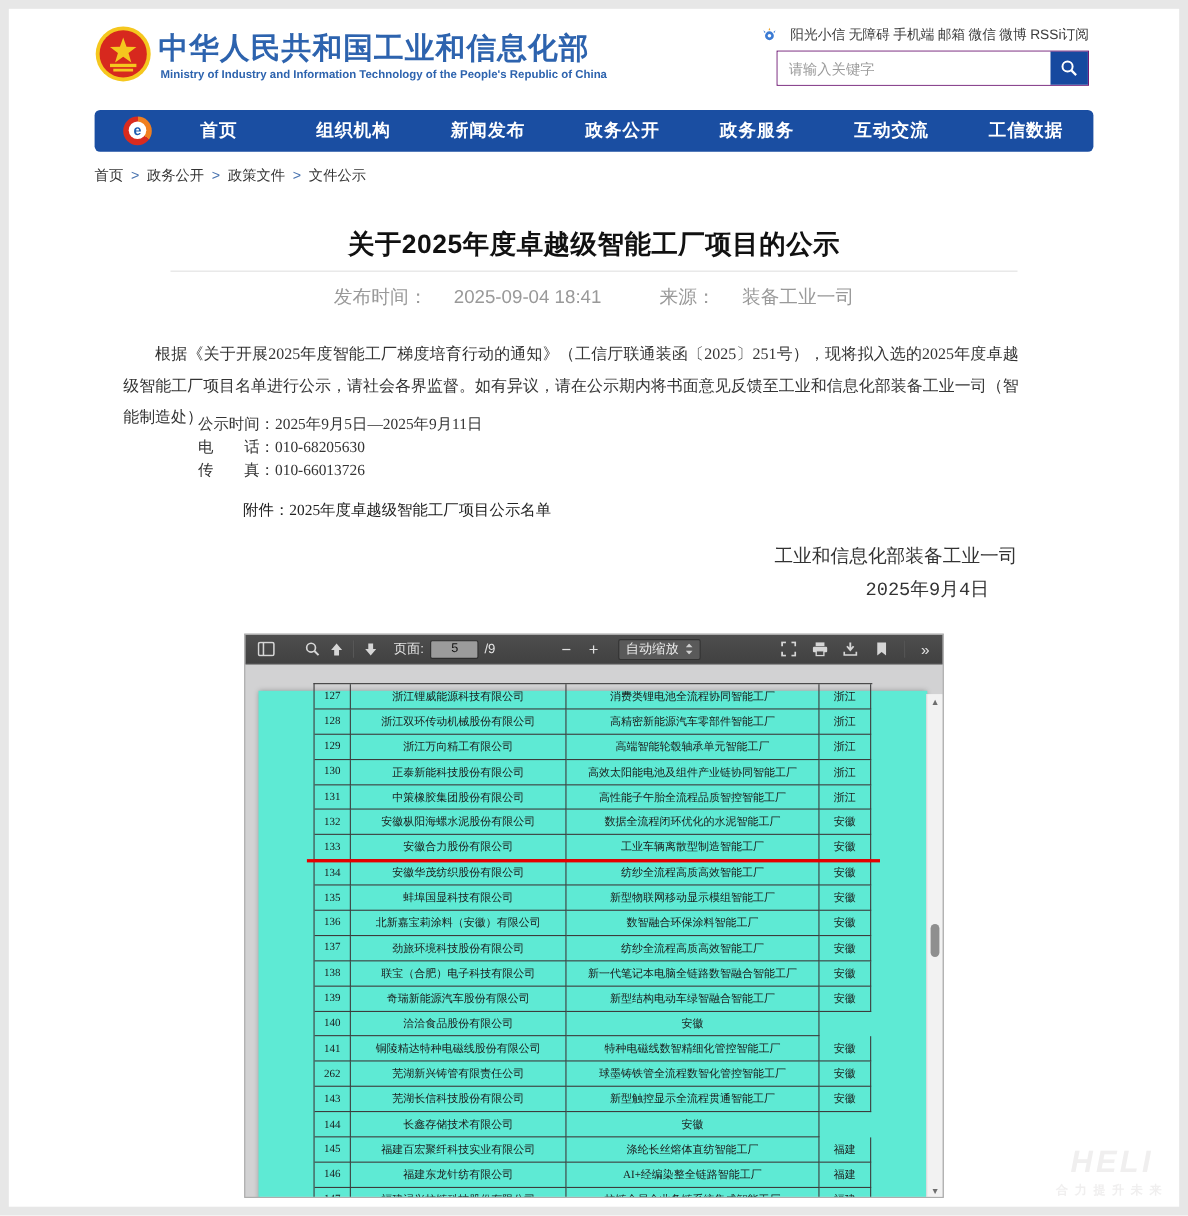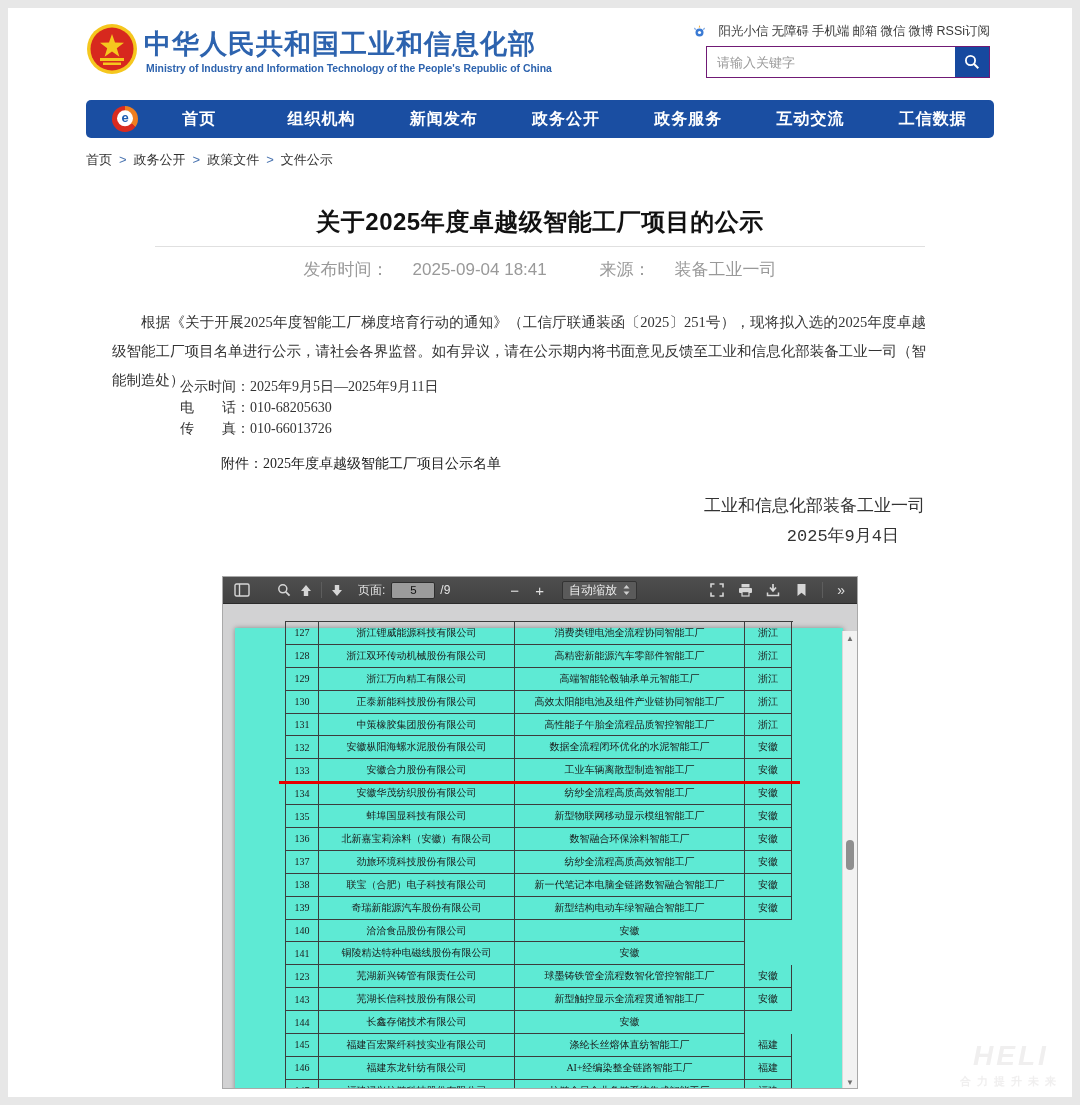--- a/index.html
+++ b/index.html
@@ -341,25 +341,26 @@
 
             <div class="t-row">
               <div class="c">140</div>
               <div class="c">洽洽食品股份有限公司</div>
               <div class="c">安徽</div>
             </div>
 
             <div class="t-row">
               <div class="c">141</div>
               <div class="c">铜陵精达特种电磁线股份有限公司</div>
-              <div class="c">安徽</div>
-            </div>
-
-            <div class="t-row">
-              <div class="c">123</div>
+              <div class="c">特种电磁线数智精细化管控智能工厂</div>
+              <div class="c">安徽</div>
+            </div>
+
+            <div class="t-row">
+              <div class="c">262</div>
               <div class="c">芜湖新兴铸管有限责任公司</div>
               <div class="c">球墨铸铁管全流程数智化管控智能工厂</div>
               <div class="c">安徽</div>
             </div>
 
             <div class="t-row">
               <div class="c">143</div>
               <div class="c">芜湖长信科技股份有限公司</div>
               <div class="c">新型触控显示全流程贯通智能工厂</div>
               <div class="c">安徽</div>

